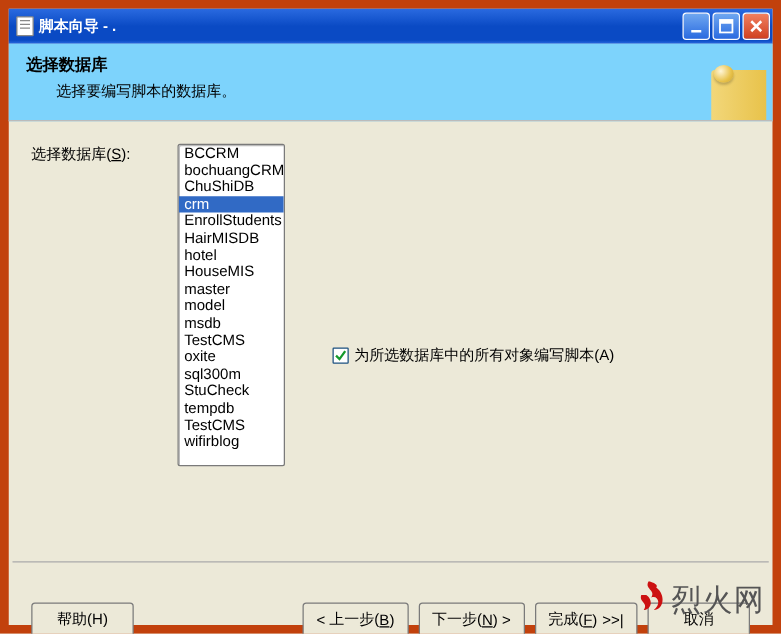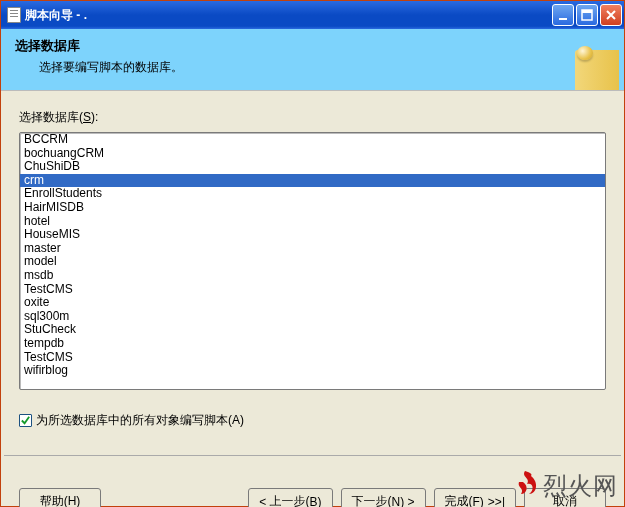--- a/index.html
+++ b/index.html
@@ -1,36 +1,36 @@
 <!DOCTYPE html>
 <html><head>
 <meta charset="utf-8">
 <style>
   * { box-sizing: border-box; }
   body { margin: 0; font-family: "Microsoft YaHei", "SimSun", Tahoma, sans-serif; font-size: 12px; background: #fff; }
-  .window { width: 625px; height: 507px; border: 1px solid #c2410c; background: #ece9d8; position: relative; display: flex; flex-direction: column; }
+  .window { width: 625px; height: 507px; border: 7px solid #c2410c; background: #ece9d8; position: relative; display: flex; flex-direction: column; }
   .titlebar {
     height: 28px;
     background: linear-gradient(to bottom, #2a6ae0 0%, #0a4ac4 50%, #0a4ac4 90%, #2a6ae0 100%);
     display: flex; align-items: center; padding: 0 2px 0 6px; color: #fff;
   }
   .title-icon { width: 14px; height: 16px; background: #fff; border: 1px solid #888; border-radius: 1px; margin-right: 4px; display: flex; flex-direction: column; }
   .title-icon .line { height:1px; background:#888; margin:2px 2px 0 2px; }
   .title-text { font-weight: bold; flex: 1; }
   .winbtns { display:flex; gap:2px; }
   .winbtn { width:22px; height:22px; border:1px solid #fff; border-radius:3px; display:flex; align-items:center; justify-content:center; background: linear-gradient(to bottom,#6fa7f0,#2a6ae0); color:#fff; font-weight:bold;}
   .winbtn.close { background: linear-gradient(to bottom,#f08060,#d04020); }
   .winbtn svg { width:12px; height:12px; }
   .header-band { background:#7dd3fc; border-bottom:1px solid #bbb; height:62px; position:relative; padding:8px 14px; }
   .header-title { font-weight:bold; font-size:13px; color:#000; }
   .header-sub { margin:4px 0 0 24px; color:#000; }
   .scroll-graphic { position:absolute; right:5px; bottom:0; width:50px; height:46px; }
   .scroll-body { position:absolute; top:6px; right:0; width:44px; height:40px; background:linear-gradient(to right,#f2d77a,#e8c24a); border-radius:3px 0 0 0; }
   .scroll-curl { position:absolute; top:2px; left:8px; width:16px; height:14px; border-radius:50%; background:radial-gradient(circle at 35% 35%, #fff6d8 0%, #e8c24a 60%, #c8a030 100%); box-shadow:0 2px 2px rgba(0,0,0,0.2);}
-  .content-area { flex:1; padding:18px 18px 0 18px; display:flex; flex-direction:column; overflow:hidden;}
+  .content-area { flex:1; padding:18px 18px 0 18px; display:flex; overflow:hidden;gap:38px;}
   .list-label { margin-bottom:6px; }
   .list-label .mn { text-decoration: underline; }
   .db-list { flex:0 0 auto; height:258px; border:1px solid #7a7a7a; background:#fff; font-family:Liberation Sans, sans-serif; font-size:12px; color:#000; overflow:hidden; border-radius:2px; box-shadow:inset 1px 1px 0 #bbb; }
   .db-item { height:13.6px; line-height:13.6px; padding-left:4px; white-space:nowrap; cursor:default;}
   .db-item.selected { background:#316ac5; color:#fff; }
   .checkbox-row { margin-top:22px; display:flex; align-items:center; }
   .cb { width:13px; height:13px; border:1px solid #1c5180; background:#fff; margin-right:4px; display:flex; align-items:center; justify-content:center; border-radius:1px;}
   .cb svg { width:11px; height:11px; }
   .footer-sep { height:1px; background:#aaa; margin: 18px 3px 0 3px; }
   .footer { height:50px; display:flex; align-items:center; padding:0 18px;}

